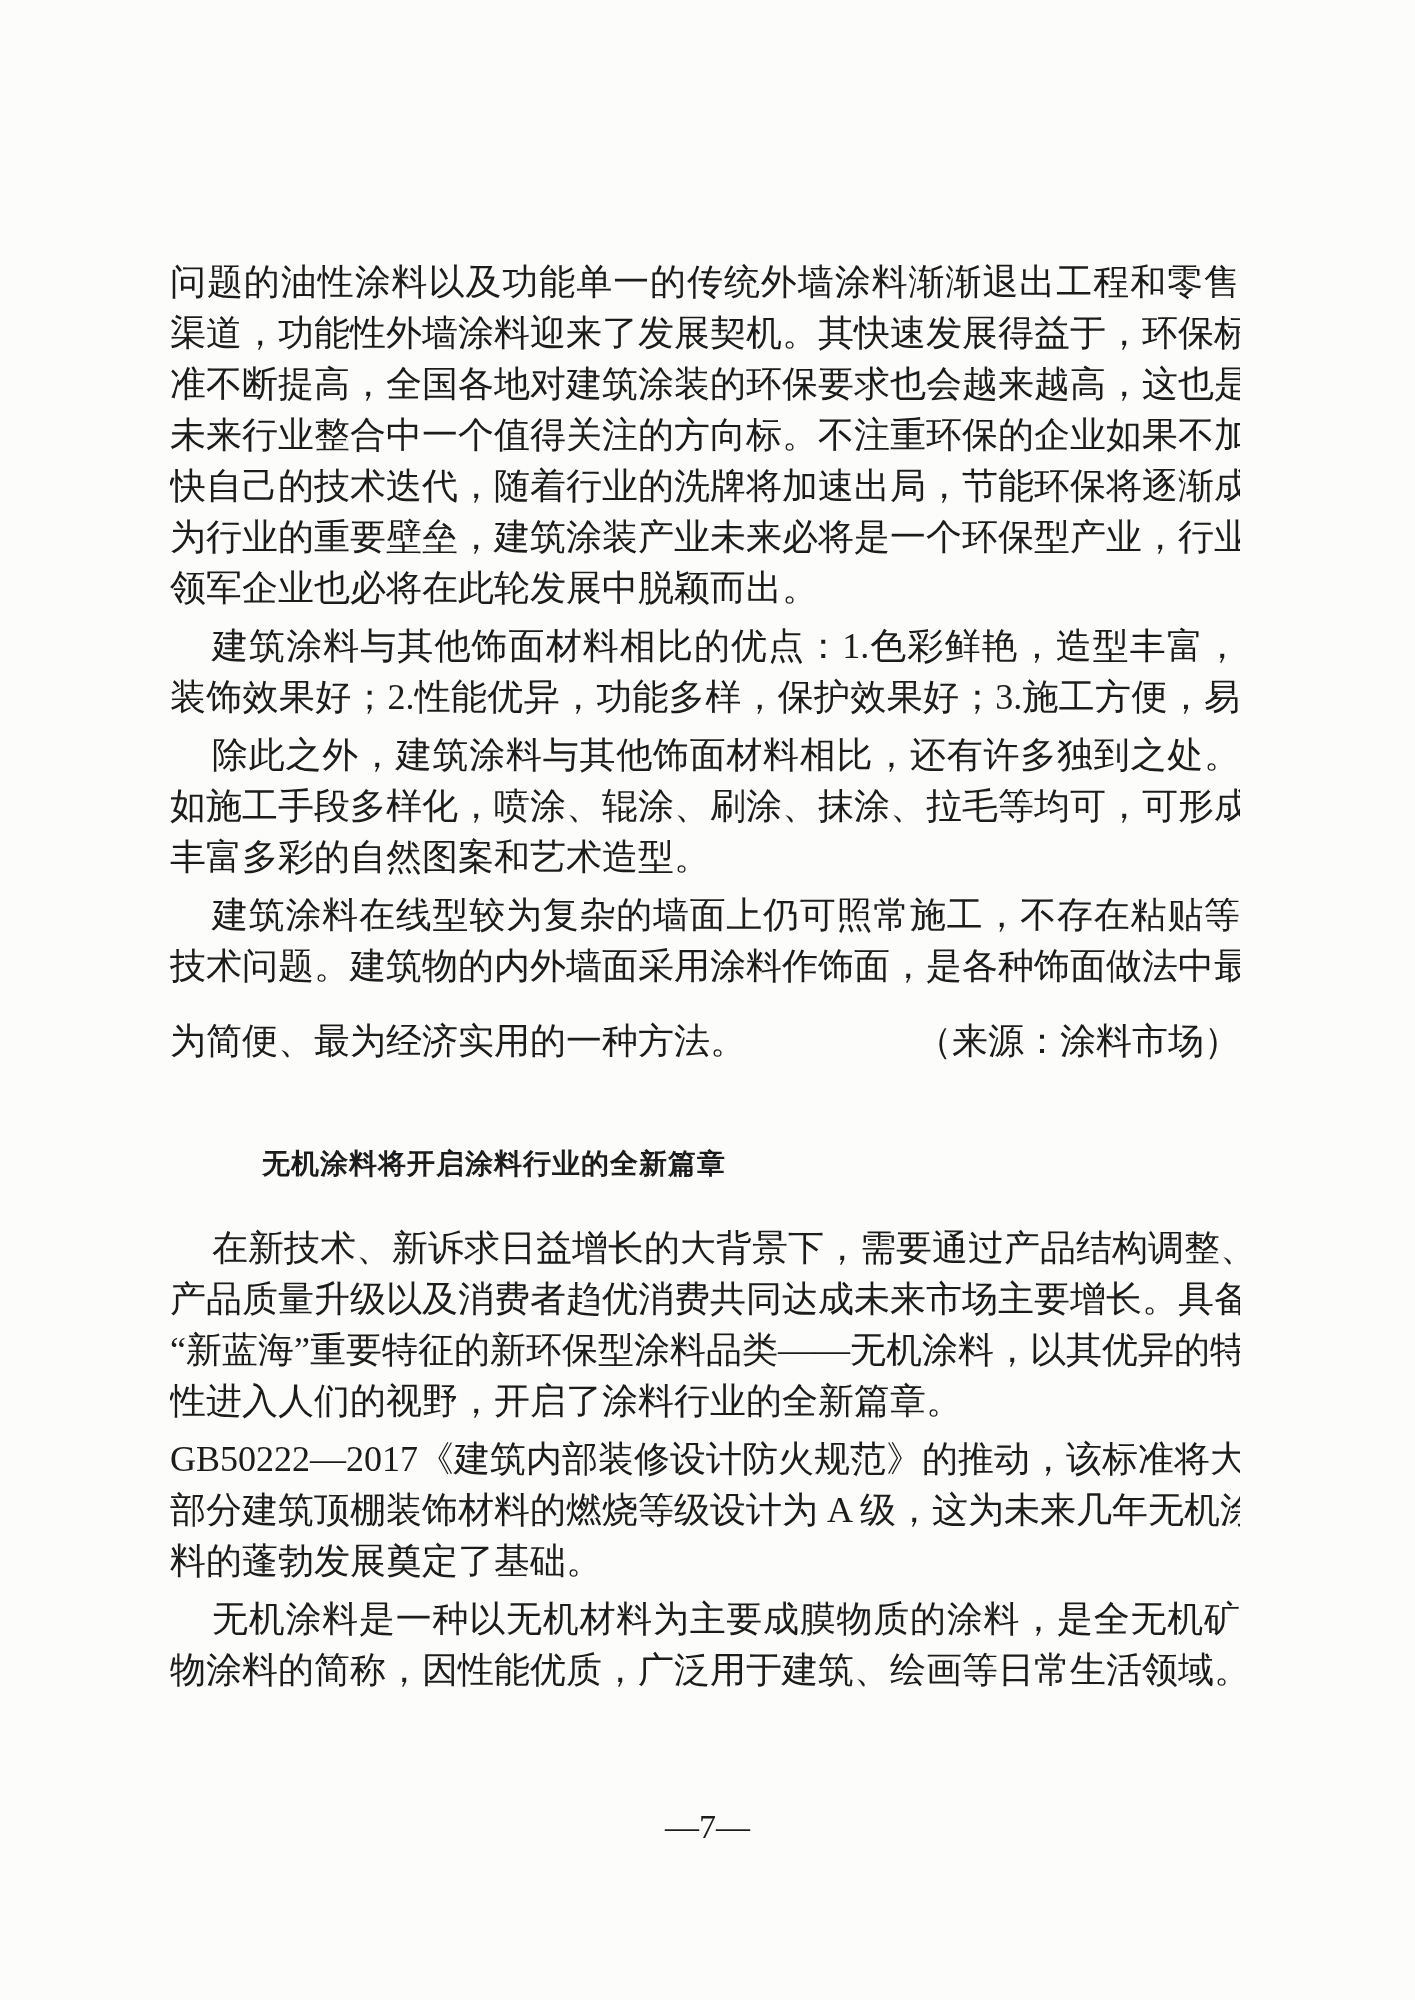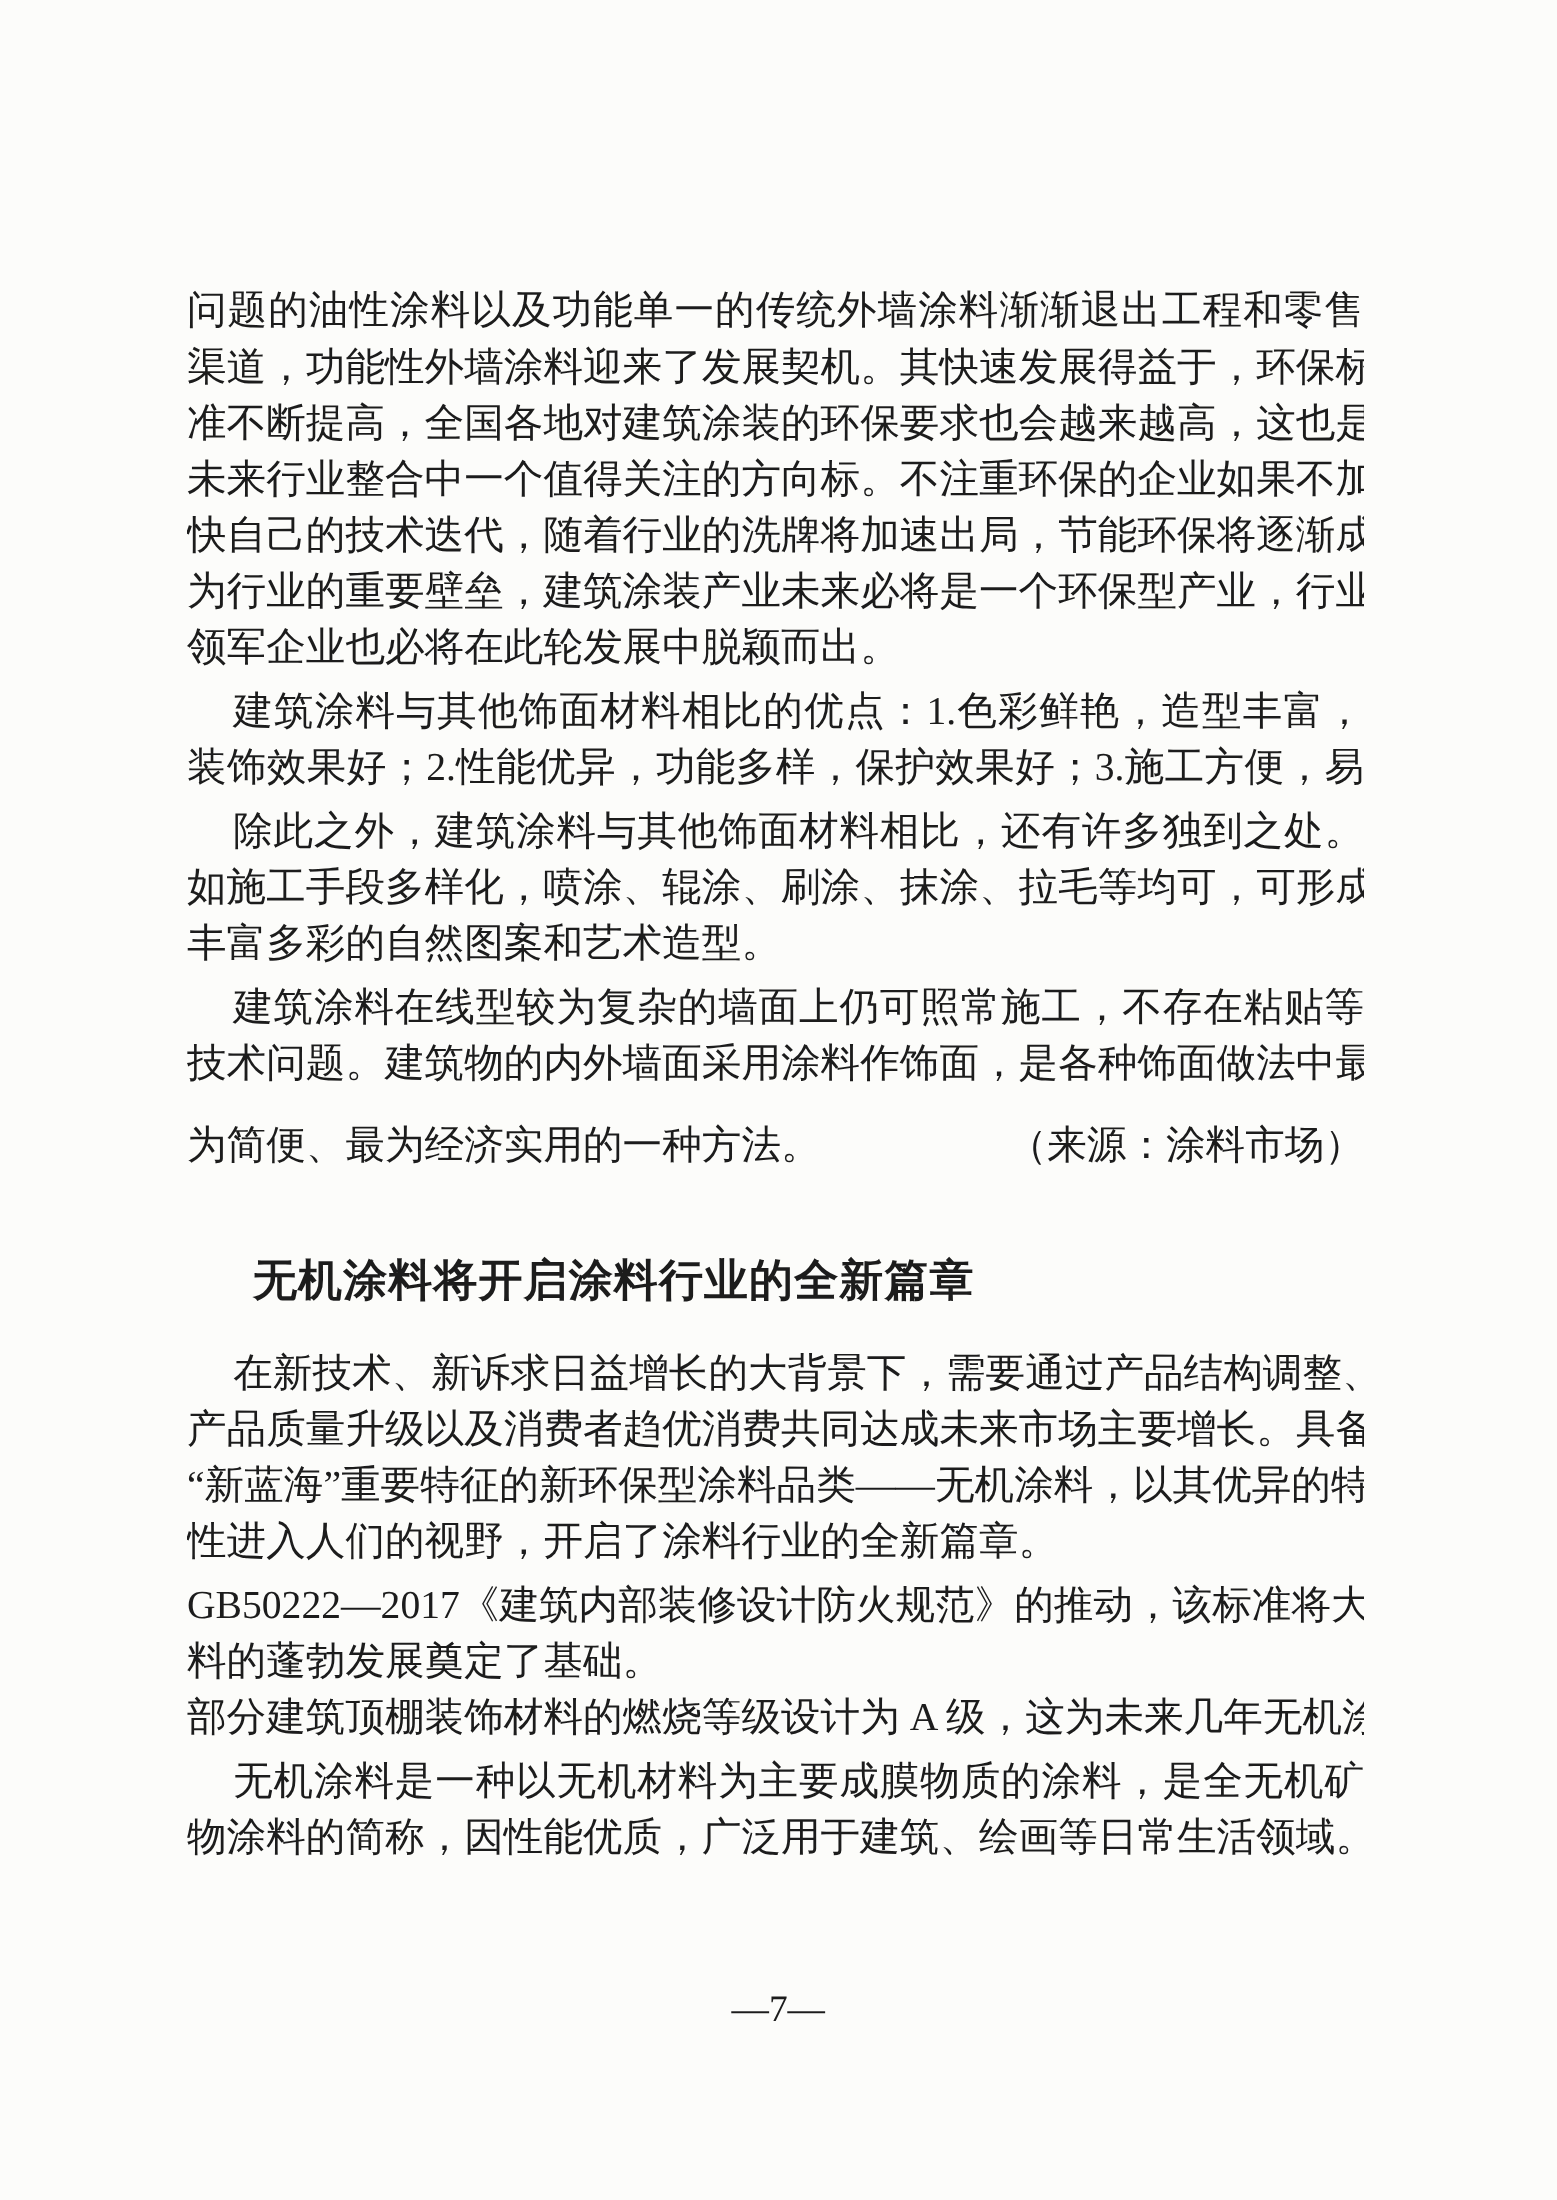--- a/index.html
+++ b/index.html
@@ -36,25 +36,25 @@
   .src-row {
     display: flex;
     justify-content: space-between;
     text-align-last: auto;
     white-space: nowrap;
     margin-top: 24px;
   }
   .heading {
     display: block;
     width: fit-content;
-    margin: 69px 0 31px 60px;
+    margin: 69px 0 31px 92px;
     padding: 0;
     height: 56px;
     line-height: 56px;
-    font-size: 40px;
+    font-size: 28px;
     font-weight: 700;
     white-space: nowrap;
     letter-spacing: 1px;
   }
   .footer {
     position: absolute;
     top: 1807px;
     left: 0;
     width: 100%;
     height: 40px;
@@ -103,22 +103,22 @@
 
     <div class="para">
       <div class="line indent">在新技术、新诉求日益增长的大背景下，需要通过产品结构调整、</div>
       <div class="line">产品质量升级以及消费者趋优消费共同达成未来市场主要增长。具备</div>
       <div class="line">“新蓝海”重要特征的新环保型涂料品类——无机涂料，以其优异的特</div>
       <div class="line last">性进入人们的视野，开启了涂料行业的全新篇章。</div>
     </div>
 
     <div class="para">
       <div class="line">GB50222—2017《建筑内部装修设计防火规范》的推动，该标准将大</div>
+      <div class="line">部分建筑顶棚装饰材料的燃烧等级设计为 A 级，这为未来几年无机涂</div>
       <div class="line last">料的蓬勃发展奠定了基础。</div>
-      <div class="line">部分建筑顶棚装饰材料的燃烧等级设计为 A 级，这为未来几年无机涂</div>
     </div>
 
     <div class="para">
       <div class="line indent">无机涂料是一种以无机材料为主要成膜物质的涂料，是全无机矿</div>
       <div class="line last">物涂料的简称，因性能优质，广泛用于建筑、绘画等日常生活领域。</div>
     </div>
 
   </div>
 
   <div class="footer">—7—</div>

